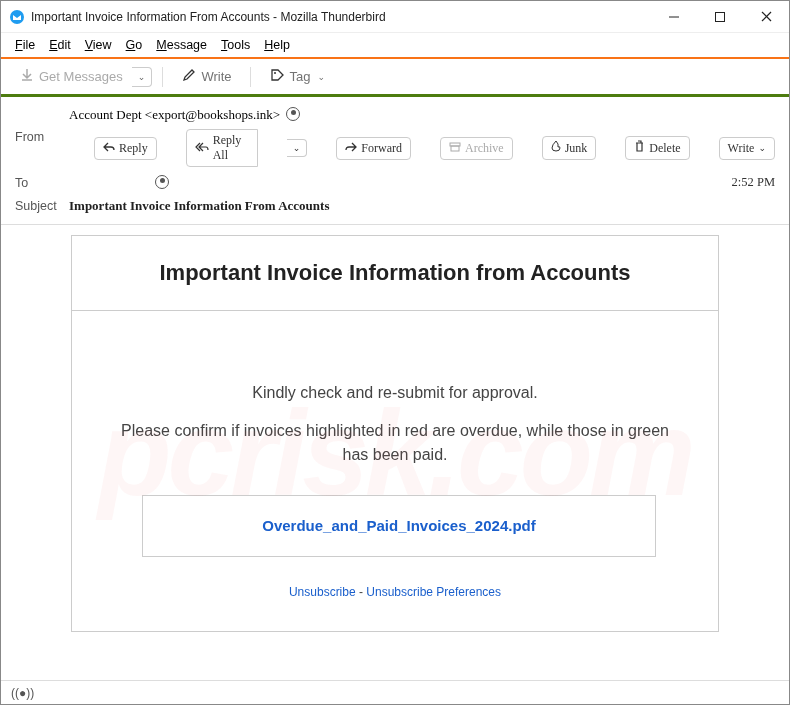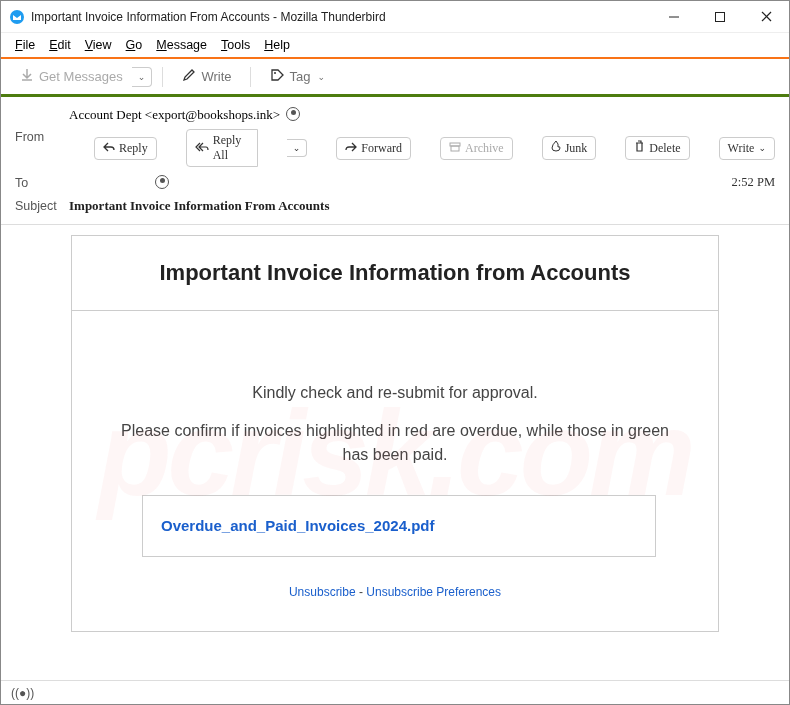--- a/index.html
+++ b/index.html
@@ -28,21 +28,21 @@
 .hbtn.group-left { border-radius: 4px 0 0 4px; }
 .hbtn.group-right { border-radius: 0 4px 4px 0; border-left: none; padding: 3px 6px; font-size: 9px; }
 .time { margin-left: auto; color: #333; font-size: 12.5px; }
 .subject { font-weight: 600; color: #222; }
 .body-area { flex: 1; overflow: auto; background: #fff; padding: 10px 0 0 0; position: relative; }
 .email-card { width: 648px; margin: 0 auto; border: 1px solid #ccc; background: #fff; }
 .email-header { padding: 22px 20px; text-align: center; border-bottom: 1px solid #ccc; }
 .email-header h1 { font-size: 22px; font-weight: 700; color: #222; line-height: 1.35; }
 .email-body { padding: 70px 40px 30px 40px; text-align: center; color: #444; font-size: 16px; line-height: 1.5; }
 .email-body p { margin-bottom: 14px; }
-.attachment-box { border: 1px solid #ccc; padding: 18px; margin: 28px 22px 10px 30px; text-align: left; }
+.attachment-box { border: 1px solid #ccc; padding: 18px; margin: 28px 22px 10px 30px; text-align: center; }
 .attachment-box a { color: #1a5fcc; font-weight: 700; font-size: 15px; text-decoration: none; }
 .unsub { margin-top: 26px; font-size: 12px; }
 .unsub a { color: #1a5fcc; text-decoration: none; }
 .statusbar { height: 24px; border-top: 1px solid #ddd; display: flex; align-items: center; padding: 0 10px; font-size: 12px; color: #555; }
 .contact-icon { width: 14px; height: 14px; border: 1.5px solid #555; border-radius: 50%; display: inline-block; position: relative; }
 .contact-icon::after { content: ""; position: absolute; width: 5px; height: 5px; background: #555; border-radius: 50%; top: 2px; left: 3.5px; }
 .redacted { background: #f3f3f3; color: #f3f3f3; border-radius: 2px; padding: 0 40px; }
 .watermark { position: absolute; top: 50%; left: 50%; transform: translate(-50%, -50%); font-size: 120px; font-weight: 700; color: rgba(240, 100, 100, 0.06); font-style: italic; pointer-events: none; white-space: nowrap; letter-spacing: -4px; }
 svg { flex-shrink: 0; }
 </style>

